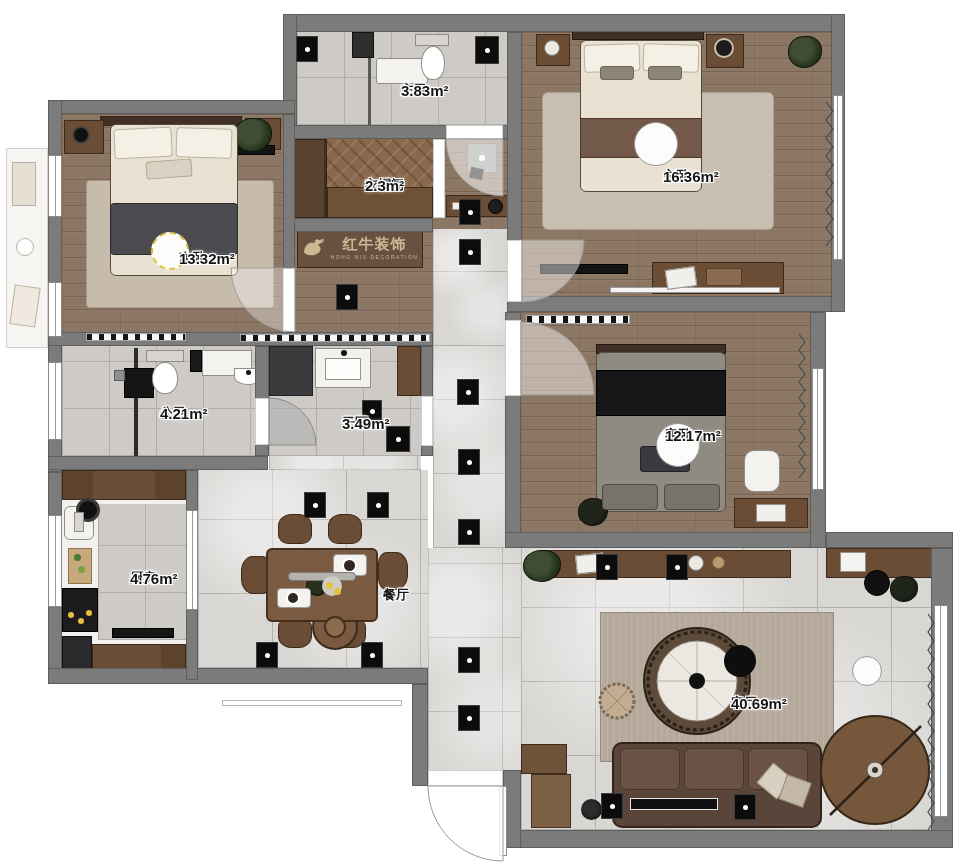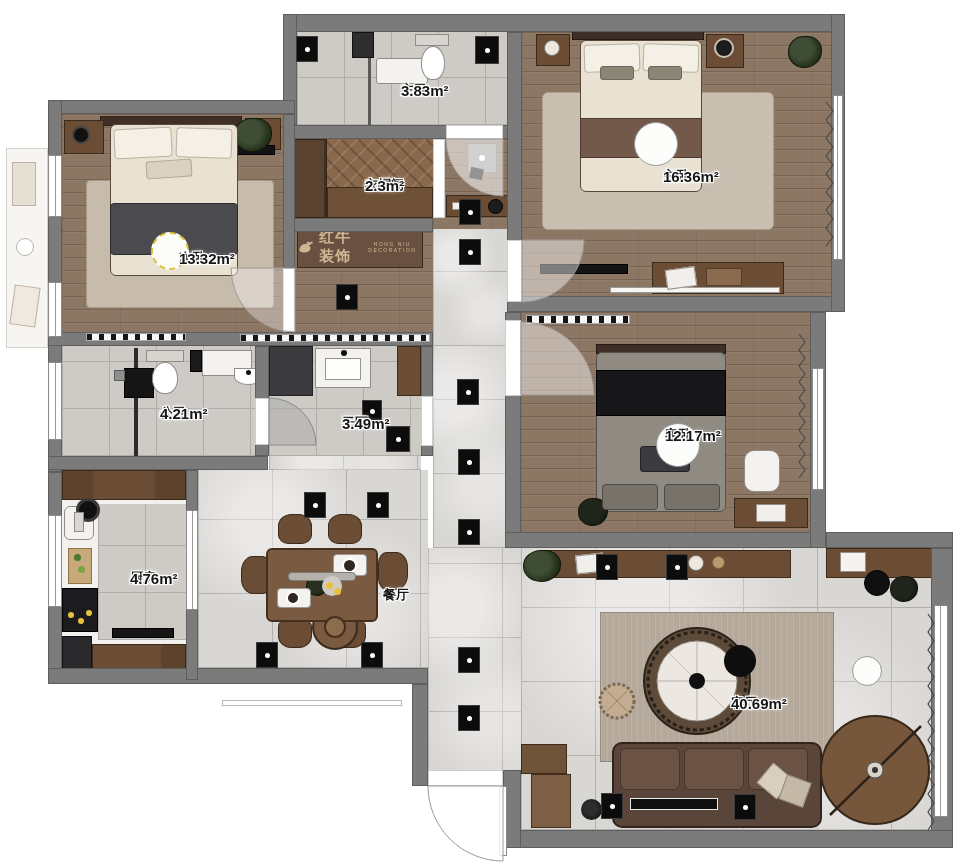--- a/index.html
+++ b/index.html
@@ -43,21 +43,21 @@
 .lb{z-index:60;transform:translate(-50%,-50%);text-align:center;white-space:nowrap;color:#151515;line-height:1.5;
     text-shadow:-1px -1px 0 #fff,1px -1px 0 #fff,-1px 1px 0 #fff,1px 1px 0 #fff,0 0 4px #fff}
 .lb .rn{position:static;font-size:13px;font-weight:bold}
 .lb .ra{position:static;font-size:15px;font-weight:bold}
 #ovl{position:absolute;left:0;top:0;z-index:45;pointer-events:none}
 
 .logo{left:297px;top:226px;width:126px;height:42px;background:#6a5040;border:1px solid #3a291b;z-index:6;
       display:flex;align-items:center;justify-content:center;gap:5px}
 .logo .cn{position:static;font-size:15px;font-weight:bold;color:#cbb893;letter-spacing:1px}
 .logo .en{position:static;font-size:5px;color:#cbb893;letter-spacing:1.5px;text-align:center}
-.lgt{position:static !important;display:flex;flex-direction:row;align-items:center}
+.lgt{position:static !important;display:flex;flex-direction:column;align-items:center}
 </style>
 </head>
 <body>
 
 <div id="plan">
 
   <div class="wd" style="left:62px;top:114px;width:221px;height:218px"></div>
   <div class="wd" style="left:522px;top:32px;width:309px;height:264px"></div>
   <div class="wd" style="left:521px;top:312px;width:289px;height:220px"></div>
   <div class="wd" style="left:283px;top:232px;width:150px;height:100px"></div>

